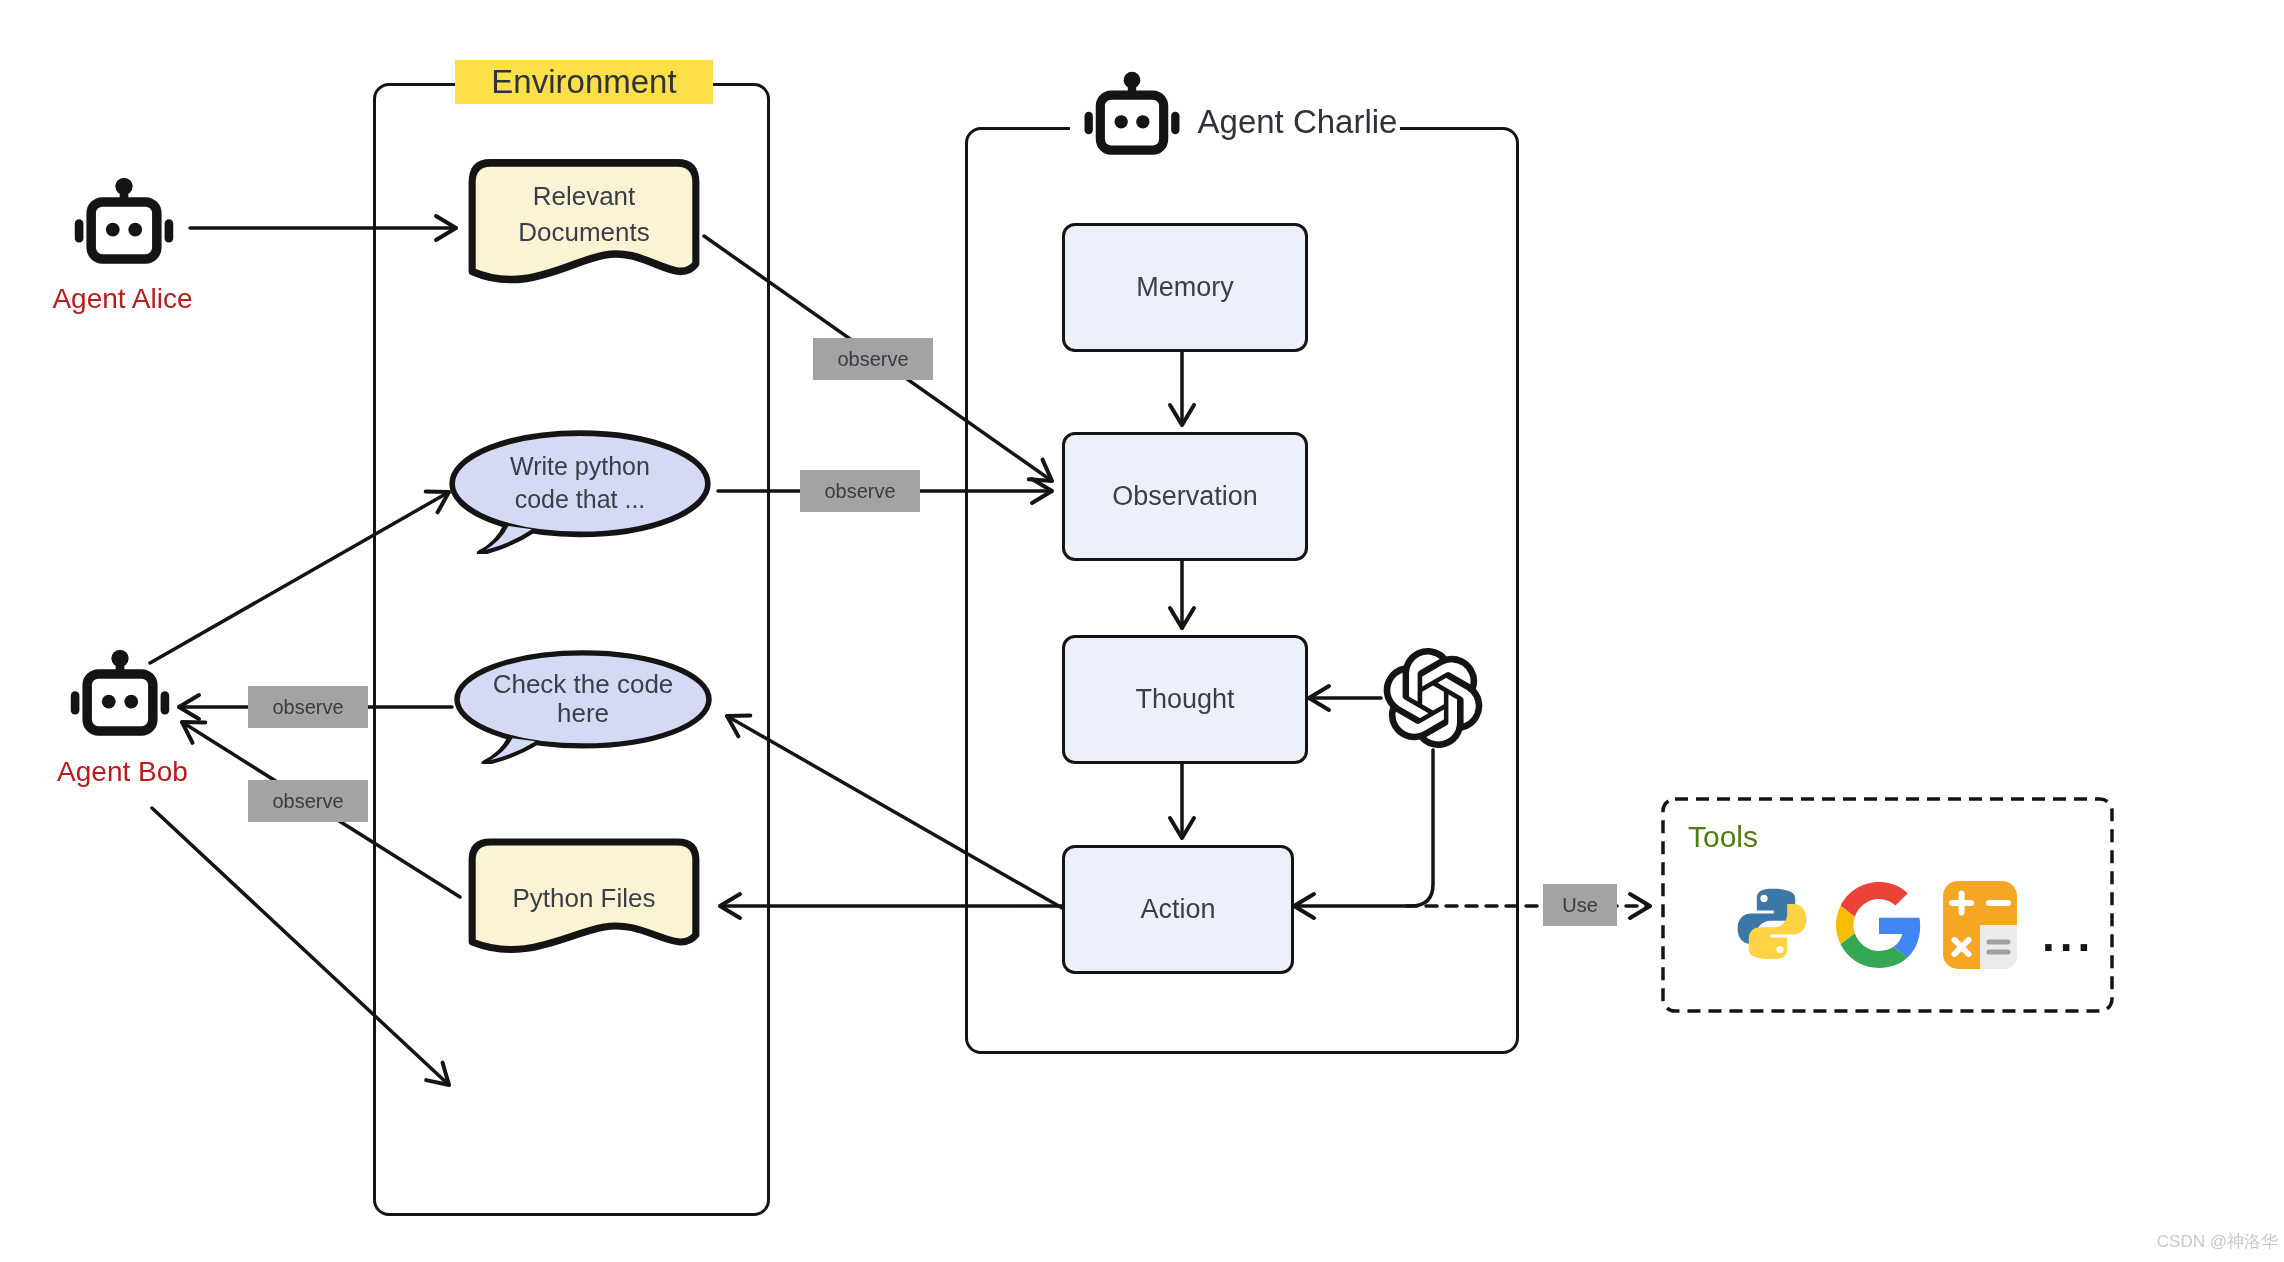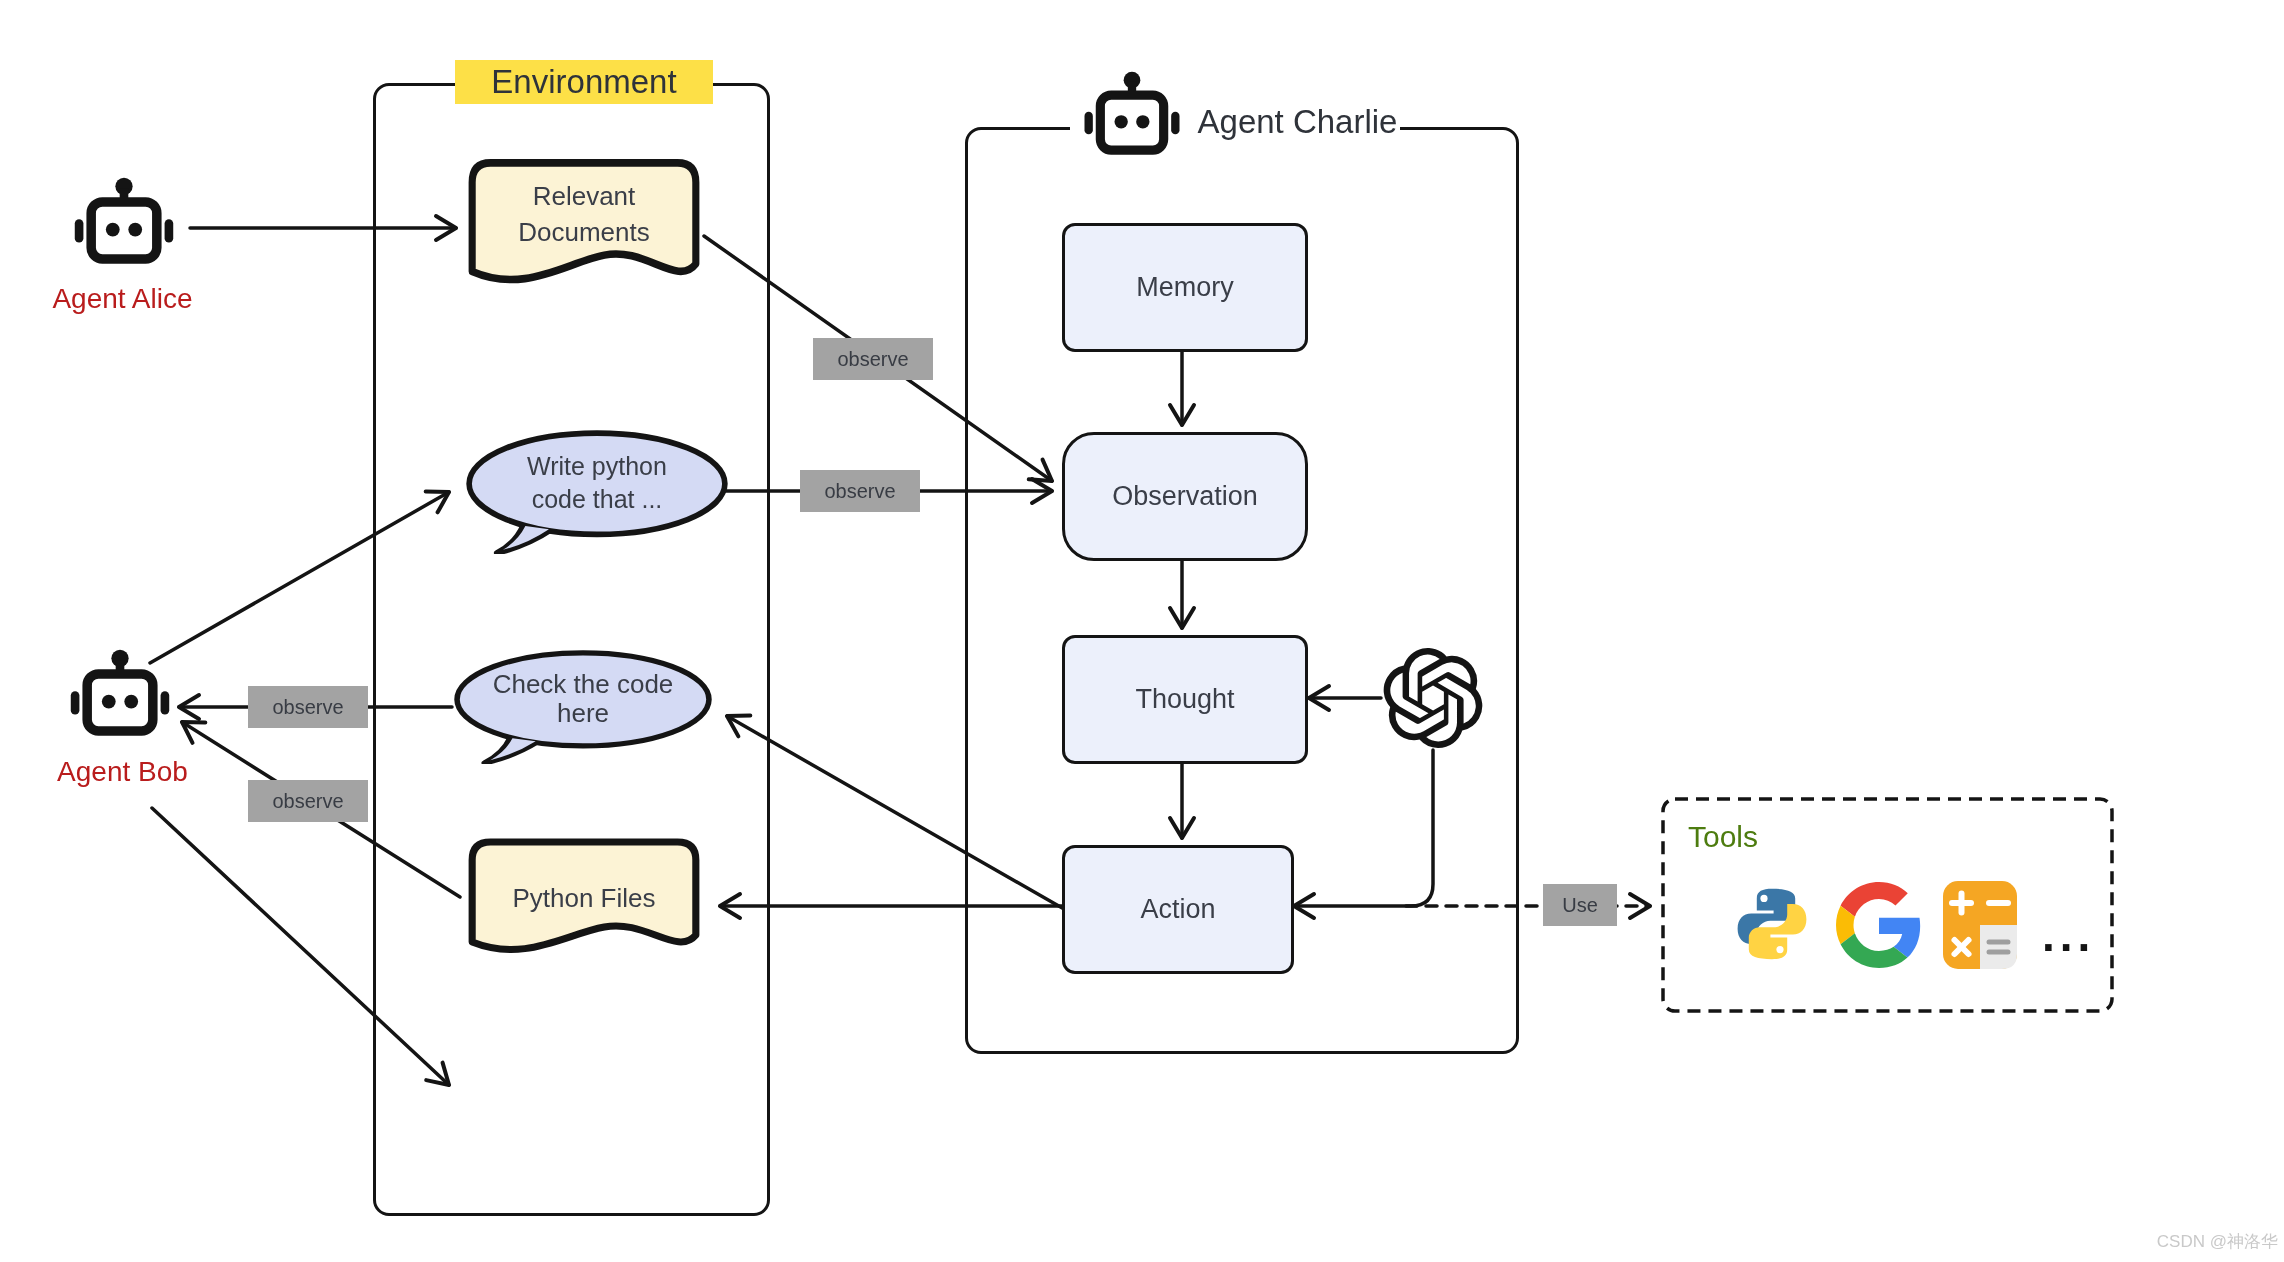--- a/index.html
+++ b/index.html
@@ -95,21 +95,21 @@
   <div class="shape" style="left:462px;top:152px;width:244px;height:152px;">
     <svg viewBox="0 0 240 140" preserveAspectRatio="none">
       <path d="M28 10 H212 Q230 10 230 28 V103 C212 125 180 87 140 95 C102 102 62 131 10 110 V28 Q10 10 28 10 Z" fill="#fcf3d5" stroke="#141414" stroke-width="7" stroke-linejoin="round"></path>
     </svg>
     <div class="txt" style="top:26px;font-size:26px;line-height:36px;">
       <div>Relevant</div>
       <div>Documents</div>
     </div>
   </div>
 
-  <div class="shape" style="left:464px;top:430px;width:266px;height:124px;">
+  <div class="shape" style="left:447px;top:430px;width:266px;height:124px;">
     <svg viewBox="0 0 260 120" preserveAspectRatio="none">
       <path d="M58 92 Q50 110 32 119 Q62 112 86 96 Z" fill="#d4daf4" stroke="#141414" stroke-width="5.5" stroke-linejoin="round"></path>
       <ellipse cx="130" cy="52" rx="125" ry="49" fill="#d4daf4" stroke="#141414" stroke-width="5.5"></ellipse>
       <path d="M60 93 Q53 107 38 116 Q62 110 83 96 Z" fill="#d4daf4"></path>
     </svg>
     <div class="txt" style="top:20px;font-size:25px;line-height:33px;">
       <div>Write python</div>
       <div>code that ...</div>
     </div>
   </div>
@@ -130,21 +130,21 @@
     <svg viewBox="0 0 240 140" preserveAspectRatio="none">
       <path d="M28 10 H212 Q230 10 230 28 V103 C212 125 180 87 140 95 C102 102 62 131 10 110 V28 Q10 10 28 10 Z" fill="#fcf3d5" stroke="#141414" stroke-width="7" stroke-linejoin="round"></path>
     </svg>
     <div class="txt" style="top:48px;font-size:26px;line-height:36px;">
       <div>Python Files</div>
     </div>
   </div>
 
 
   <div class="node" style="left:1062px;top:223px;width:240px;height:123px;">Memory</div>
-  <div class="node" style="left:1062px;top:432px;width:240px;height:123px;border-radius:32px;">Observation</div>
+  <div class="node" style="left:1062px;top:432px;width:240px;height:123px;">Observation</div>
   <div class="node" style="left:1062px;top:635px;width:240px;height:123px;">Thought</div>
   <div class="node" style="left:1062px;top:845px;width:226px;height:123px;">Action</div>
 
   <svg class="abs" style="left:1383px;top:648px;" width="100" height="100" viewBox="0 0 24 24">
     <path fill="#141414" d="M22.2819 9.8211a5.9847 5.9847 0 0 0-.5157-4.9108 6.0462 6.0462 0 0 0-6.5098-2.9A6.0651 6.0651 0 0 0 4.9807 4.1818a5.9847 5.9847 0 0 0-3.9977 2.9 6.0462 6.0462 0 0 0 .7427 7.0966 5.98 5.98 0 0 0 .511 4.9107 6.051 6.051 0 0 0 6.5146 2.9001A5.9847 5.9847 0 0 0 13.2599 24a6.0557 6.0557 0 0 0 5.7718-4.2058 5.9894 5.9894 0 0 0 3.9977-2.9001 6.0557 6.0557 0 0 0-.7475-7.073zm-9.022 12.6081a4.4755 4.4755 0 0 1-2.8764-1.0408l.1419-.0804 4.7783-2.7582a.7948.7948 0 0 0 .3927-.6813v-6.7369l2.02 1.1686a.071.071 0 0 1 .038.0615v5.5826a4.504 4.504 0 0 1-4.4945 4.4849zm-9.6607-4.1254a4.4708 4.4708 0 0 1-.5346-3.0137l.142.0852 4.783 2.7582a.7712.7712 0 0 0 .7806 0l5.8428-3.3685v2.3324a.0804.0804 0 0 1-.0332.0615L9.74 19.9502a4.4992 4.4992 0 0 1-6.1408-1.6464zM2.3408 7.8956a4.485 4.485 0 0 1 2.3655-1.9728V11.6a.7664.7664 0 0 0 .3879.6765l5.8144 3.3543-2.0201 1.1685a.0757.0757 0 0 1-.071 0l-4.8303-2.7865A4.504 4.504 0 0 1 2.3408 7.8956zm16.5963 3.8558L13.1038 8.364 15.1192 7.2a.0757.0757 0 0 1 .071 0l4.8303 2.7913a4.4944 4.4944 0 0 1-.6765 8.1042v-5.6772a.79.79 0 0 0-.407-.667zm2.0107-3.0231l-.142-.0852-4.7735-2.7818a.7759.7759 0 0 0-.7854 0L9.409 9.2297V6.8974a.0662.0662 0 0 1 .0284-.0615l4.8303-2.7866a4.4992 4.4992 0 0 1 6.6802 4.66zM8.3065 12.863l-2.02-1.1638a.0804.0804 0 0 1-.038-.0567V6.0742a4.4992 4.4992 0 0 1 7.3757-3.4537l-.142.0805L8.704 5.459a.7948.7948 0 0 0-.3927.6813zm1.0976-2.3654l2.602-1.4998 2.6069 1.4998v2.9994l-2.5974 1.4997-2.6067-1.4997Z"></path>
   </svg>
 
   <div class="abs" style="left:1660px;top:796px;width:455px;height:218px;">
     <svg style="position:absolute;left:0;top:0;" width="455" height="218" viewBox="0 0 455 218">
       <rect x="3" y="3" width="449" height="212" rx="12" fill="none" stroke="#141414" stroke-width="3.5" stroke-dasharray="13 8"></rect>

